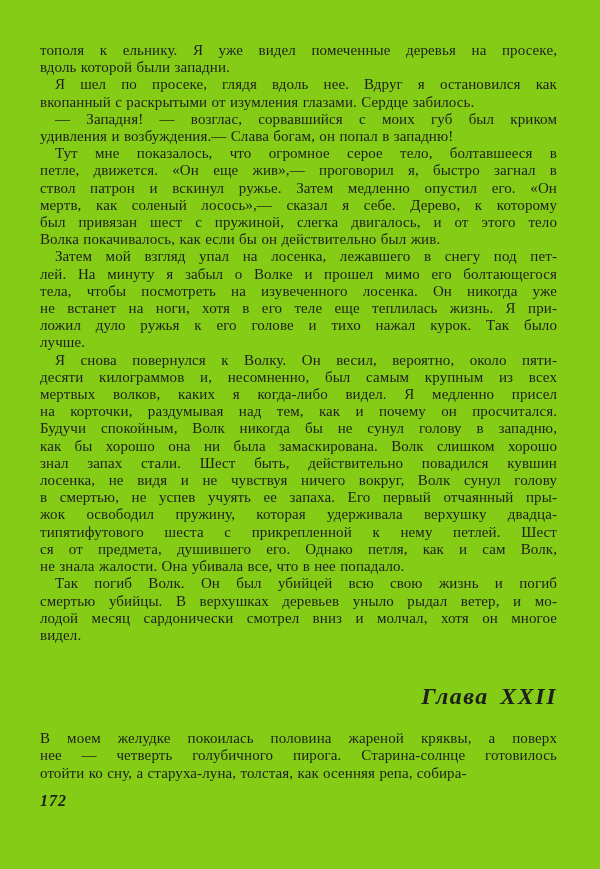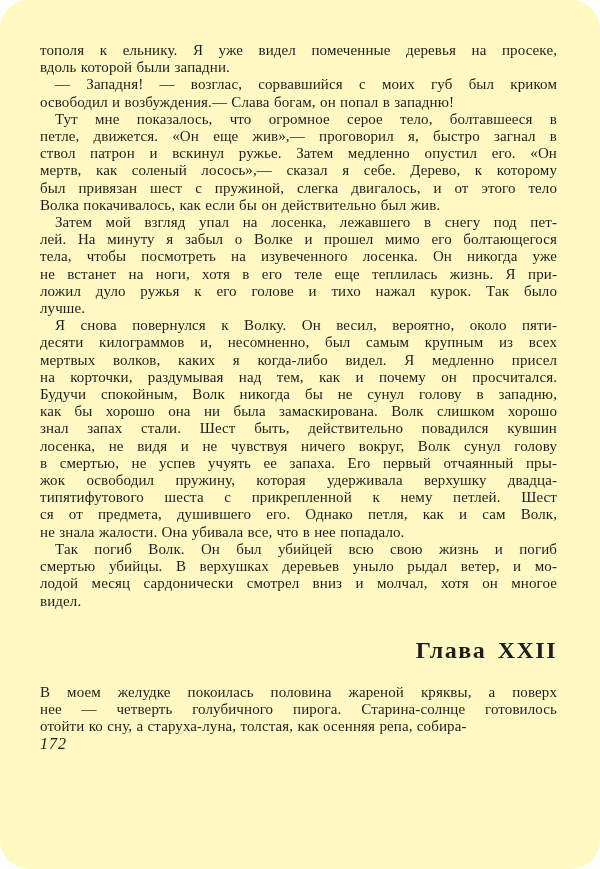--- a/index.html
+++ b/index.html
@@ -29,47 +29,53 @@
     word-spacing: 0.5px;
   }
   .line.last {
     text-align-last: left;
   }
   .para.indent .line.first {
     text-indent: 15px;
   }
   .chapter-heading {
     font-family: "Liberation Serif", "DejaVu Serif", serif;
+    font-style: italic;
     font-weight: bold;
     font-size: 24px;
     line-height: 24px;
     text-align: right;
     letter-spacing: 1.5px;
     word-spacing: 4px;
-    margin: 28px 0 22px 0;
+    margin: 40px 0 22px 0;
   }
   .page-number {
-    font-weight: normal;
+    font-weight: bold;
     font-style: italic;
     font-size: 16px;
     letter-spacing: 1px;
+    margin-top: 10px;
   }
 </style>
 </head>
 <body style="background: rgb(253, 253, 252);">
 
-<div class="book-page" style="background: #fef9c3; color: rgb(30, 30, 28); border-radius: 29px;">
+<div class="book-page" style="background: #84cc16; color: rgb(30, 30, 28);">
   <div class="text-block">
       <div class="para">
         <div class="line first">тополя к ельнику. Я уже видел помеченные деревья на просеке,</div>
         <div class="line last">вдоль которой были западни.</div>
       </div>
       <div class="para indent">
+        <div class="line first">Я шел по просеке, глядя вдоль нее. Вдруг я остановился как</div>
+        <div class="line last">вкопанный с раскрытыми от изумления глазами. Сердце забилось.</div>
+      </div>
+      <div class="para indent">
         <div class="line first">— Западня! — возглас, сорвавшийся с моих губ был криком</div>
-        <div class="line last">освободил и возбуждения.— Слава богам, он попал в западню!</div>
+        <div class="line last">удивления и возбуждения.— Слава богам, он попал в западню!</div>
       </div>
       <div class="para indent">
         <div class="line first">Тут мне показалось, что огромное серое тело, болтавшееся в</div>
         <div class="line">петле, движется. «Он еще жив»,— проговорил я, быстро загнал в</div>
         <div class="line">ствол патрон и вскинул ружье. Затем медленно опустил его. «Он</div>
         <div class="line">мертв, как соленый лосось»,— сказал я себе. Дерево, к которому</div>
         <div class="line">был привязан шест с пружиной, слегка двигалось, и от этого тело</div>
         <div class="line last">Волка покачивалось, как если бы он действительно был жив.</div>
       </div>
       <div class="para indent">

